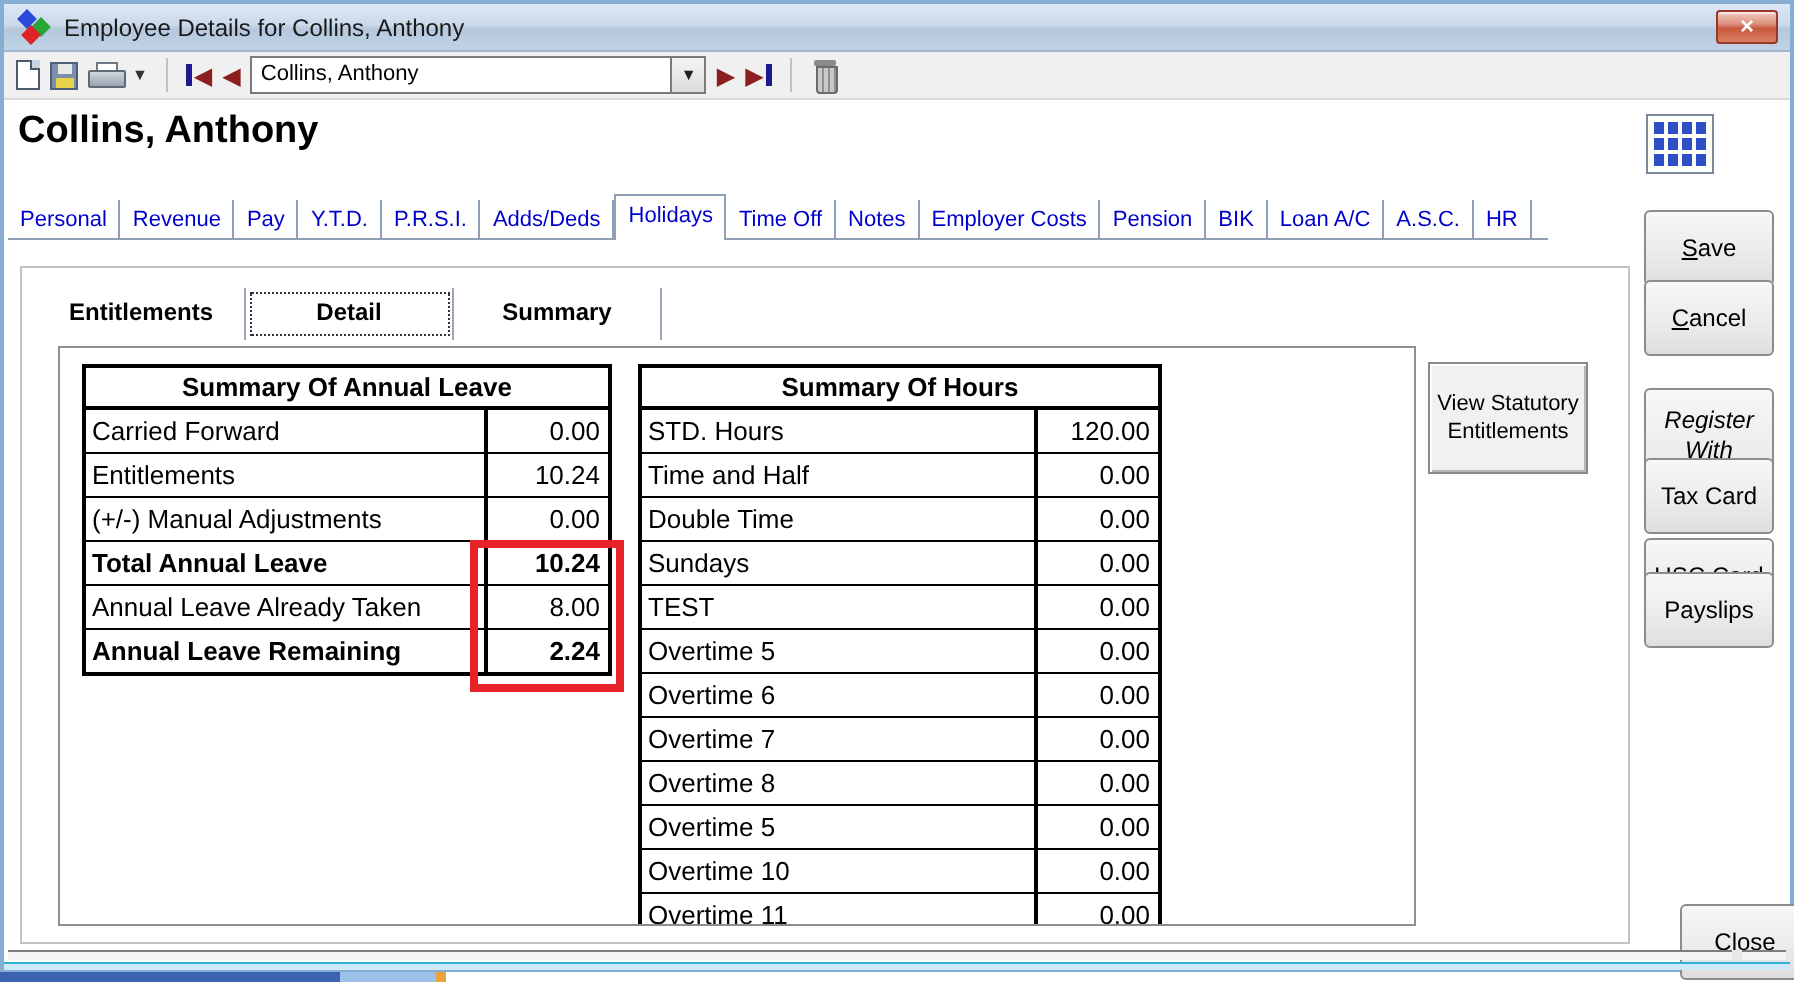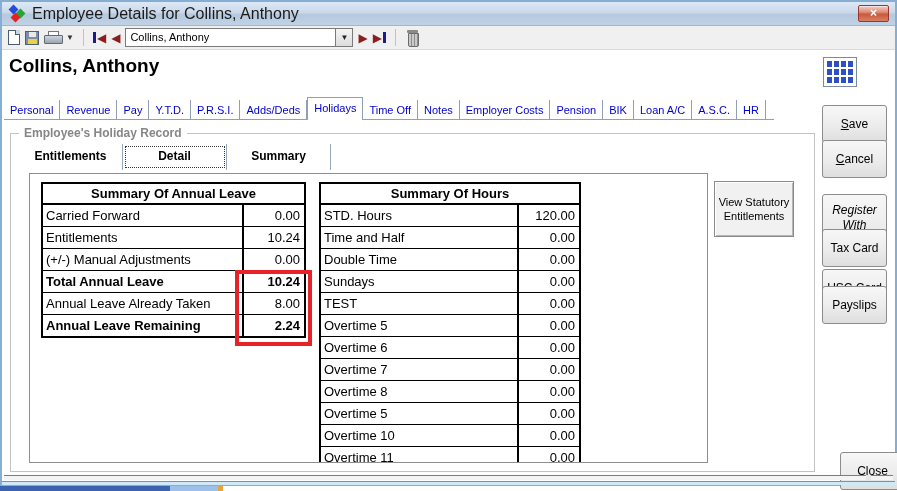--- a/index.html
+++ b/index.html
@@ -11,21 +11,21 @@
   .desktop .seg1 { position:absolute; left:0; top:0; width:170px; height:5px; background:#3c63b0; }
   .desktop .seg2 { position:absolute; left:170px; top:0; width:48px; height:5px; background:#9dc0ea; }
   .desktop .seg3 { position:absolute; left:218px; top:0; width:5px; height:5px; background:#e8a33c; }
 
   
   .window { position:absolute; left:0; top:0; width:897px; height:486px;
             border:2px solid #86aed3; background:#fff; }
   .titlebar { position:absolute; left:0; top:0; width:893px; height:24px;
               background:linear-gradient(#dce8f6, #cbd9ea 45%, #b6c8dd 55%, #c0d2e5);
               border-bottom:1px solid #9fb6cc; display:flex; align-items:center; padding:0 6px; }
-  .title-text { font-size:16px; color:#1a1a1a; margin-left:6px; }
+  .title-text { font-size:12px; color:#1a1a1a; margin-left:6px; }
   .app-icon { position:relative; width:18px; height:17px; display:inline-block; }
   .app-icon i { position:absolute; width:7px; height:7px; transform:rotate(45deg); }
   .app-icon .d-blue  { left:2px; top:1px;  background:#2b49d8; }
   .app-icon .d-green { left:9px; top:5px;  background:#27a537; }
   .app-icon .d-red   { left:4px; top:9px;  background:#df2326; }
   .close-btn { margin-left:auto; width:31px; height:17px; border:1px solid #99372a; border-radius:2px;
                background:linear-gradient(#f3cdc2, #dd8f7c 40%, #c85a3d 55%, #d97f63);
                color:#fff; font-size:12px; font-weight:bold; text-align:center; line-height:15px; cursor:default;
                box-shadow:inset 0 1px 0 rgba(255,255,255,.5); }
 
@@ -229,21 +229,20 @@
         <span class="tab">BIK</span>
 
         <span class="tab">Loan A/C</span>
 
         <span class="tab">A.S.C.</span>
 
         <span class="tab">HR</span>
       </div>
 
     <div class="groupbox">
-      <span class="group-label">Employee's Holiday Record</span>
 
       <div class="subtabs">
 
           <div class="subtab">Entitlements</div>
 
           <div class="subtab">Detail</div>
 
           <div class="subtab">Summary</div>
         </div>
 

